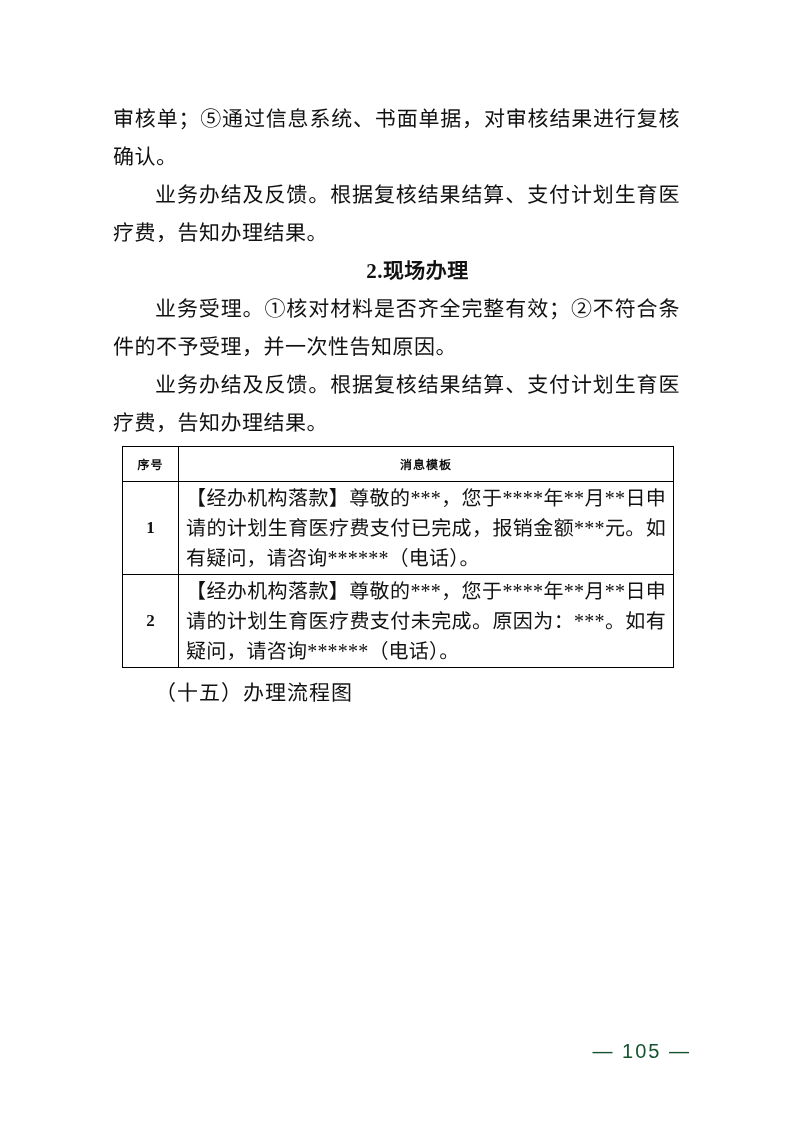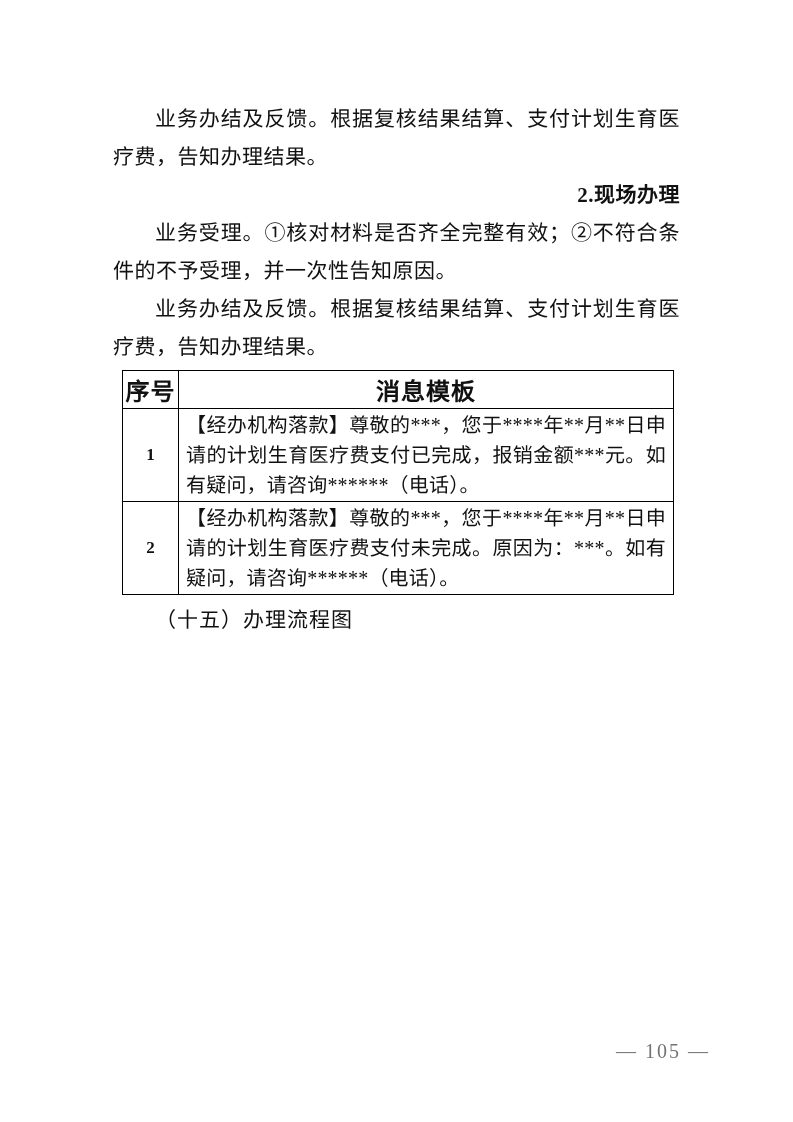--- a/index.html
+++ b/index.html
@@ -25,42 +25,42 @@
     font-size: 21px;
     line-height: 38px;
     letter-spacing: 0.5px;
     text-align: justify;
     text-indent: 2em;
     word-break: break-all;
   }
   .para.no-indent { text-indent: 0; }
   .para.subheading {
     font-weight: bold;
-    text-align: right;
+    text-align: center;
   }
   .para.section-heading {
     text-align: left;
     letter-spacing: 1px;
   }
   .msg-table {
     margin: 4px 0 0 9px;
     width: 552px;
     border-collapse: collapse;
     table-layout: fixed;
     border: 1.5px solid #000000;
   }
   .msg-table th, .msg-table td {
     border: 1px solid #000000;
     box-sizing: border-box;
   }
   .msg-table thead tr { height: 35px; }
   .msg-table tbody tr { height: 65px; }
   .col-no { width: 56px; }
   .msg-table th {
-    font-size: 24px;
+    font-size: 12px;
     font-weight: bold;
     letter-spacing: 1px;
     text-align: center;
     vertical-align: middle;
   }
   .no-cell {
     text-align: center;
     vertical-align: middle;
     font-weight: bold;
     font-size: 17px;
@@ -71,34 +71,35 @@
     padding: 1px 7px;
     text-align: justify;
     vertical-align: middle;
     letter-spacing: 0.2px;
     word-break: break-all;
   }
   .after-table { margin-top: 6px; }
   .footer {
     position: absolute;
     top: 1040px;
-    right: 83px;
-    font-family: Liberation Serif, serif;
+    right: 102px;
+    font-family: Liberation Sans, sans-serif;
     font-size: 20px;
     letter-spacing: 2px;
-    color: #737373;
+    color: #14532d;
     white-space: nowrap;
   }
 </style>
 </head>
 <body>
 
 <div class="page">
 
   <div class="body-text">
+    <p class="para no-indent">审核单；⑤通过信息系统、书面单据，对审核结果进行复核确认。</p>
     <p class="para">业务办结及反馈。根据复核结果结算、支付计划生育医疗费，告知办理结果。</p>
     <p class="para subheading">2.现场办理</p>
     <p class="para">业务受理。①核对材料是否齐全完整有效；②不符合条件的不予受理，并一次性告知原因。</p>
     <p class="para">业务办结及反馈。根据复核结果结算、支付计划生育医疗费，告知办理结果。</p>
   </div>
 
   <table class="msg-table">
     <colgroup>
       <col class="col-no">
       <col>

